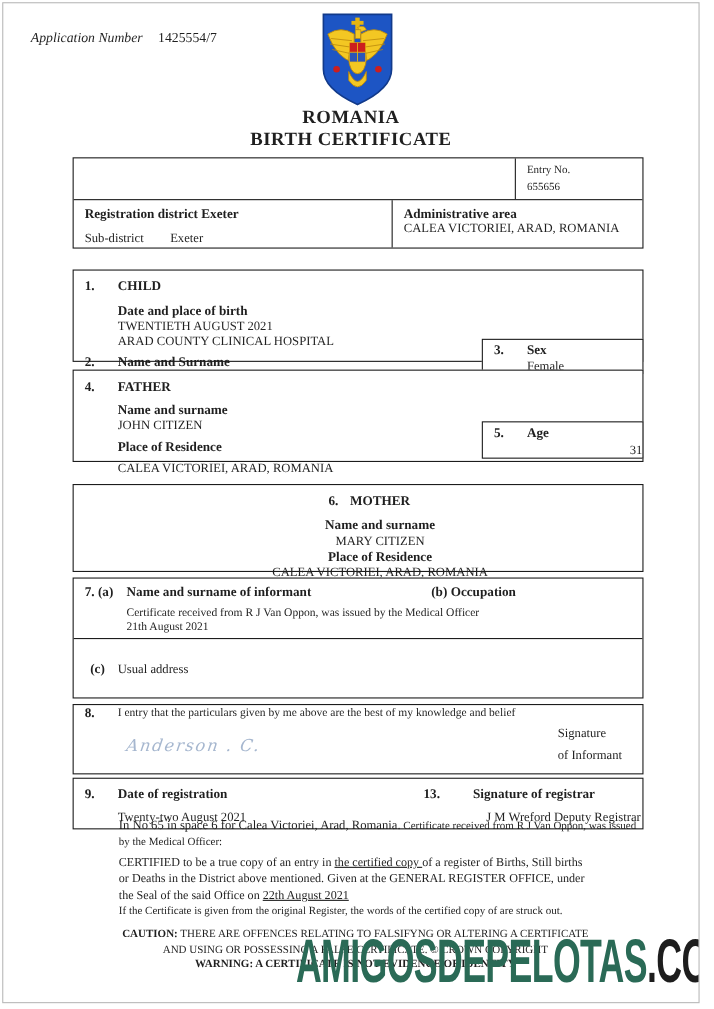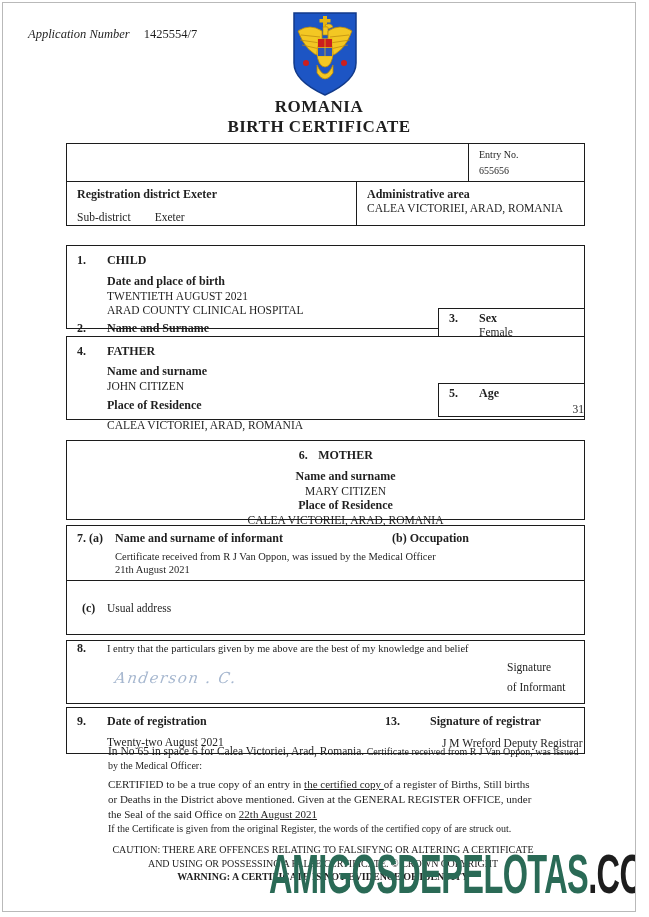--- a/index.html
+++ b/index.html
@@ -57,21 +57,21 @@
   .gval2{position:absolute;left:375px;top:29px;}
 
   
   .footnote1{position:absolute;left:105px;top:741px;line-height:14px;font-size:11.5px;}
   .footnote1 .small{font-size:10px;}
   .certified{position:absolute;left:105px;top:774px;width:505px;font-size:11px;line-height:15px;}
   .certified .ln{white-space:nowrap;}
   .ul{text-decoration:underline;}
   .strikenote{position:absolute;left:105px;top:820px;font-size:10px;}
   .caution{position:absolute;left:40px;top:840px;width:560px;text-align:center;font-size:10px;line-height:13.5px;}
-  .caution .cb{font-weight:normal;text-align:center;}
+  .caution .cb{font-weight:bold;text-align:center;}
   .caution .warn{font-weight:bold;}
 
   
   .watermark{position:absolute;left:266px;top:845px;font-family:"Liberation Sans",sans-serif;font-weight:bold;font-size:56px;letter-spacing:-1px;transform:scaleX(0.58);transform-origin:left top;white-space:nowrap;line-height:52px;}
   .watermark .wname{color:#2a6a56;}
   .watermark .wtld{color:#1d1d1d;}
 </style>
 </head>
 <body>
 

